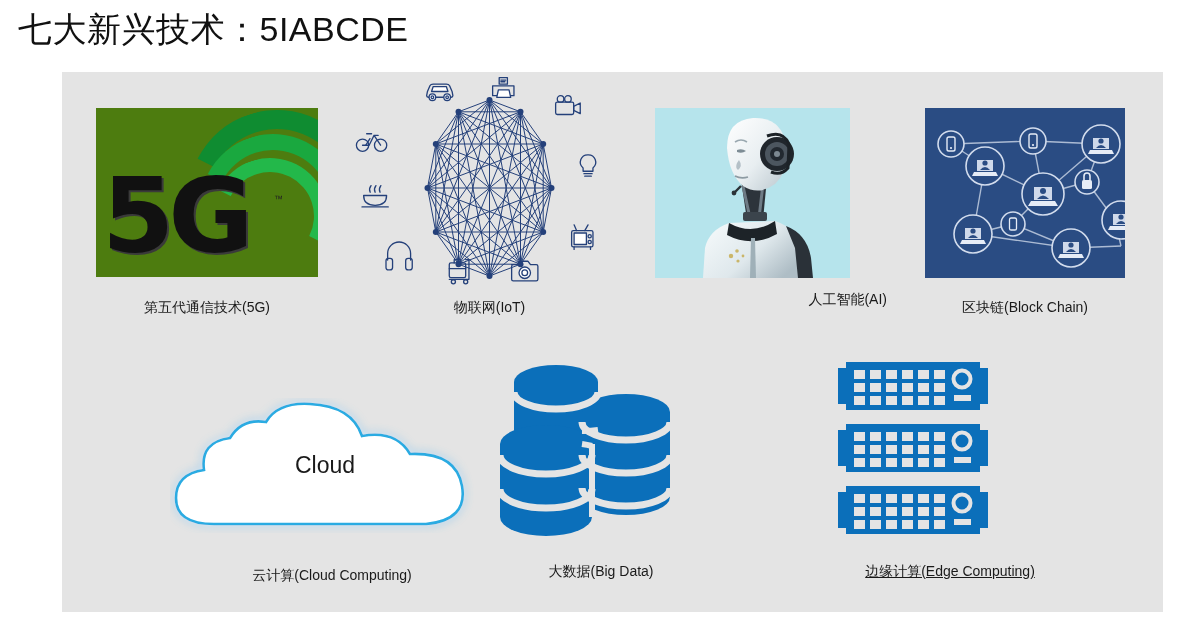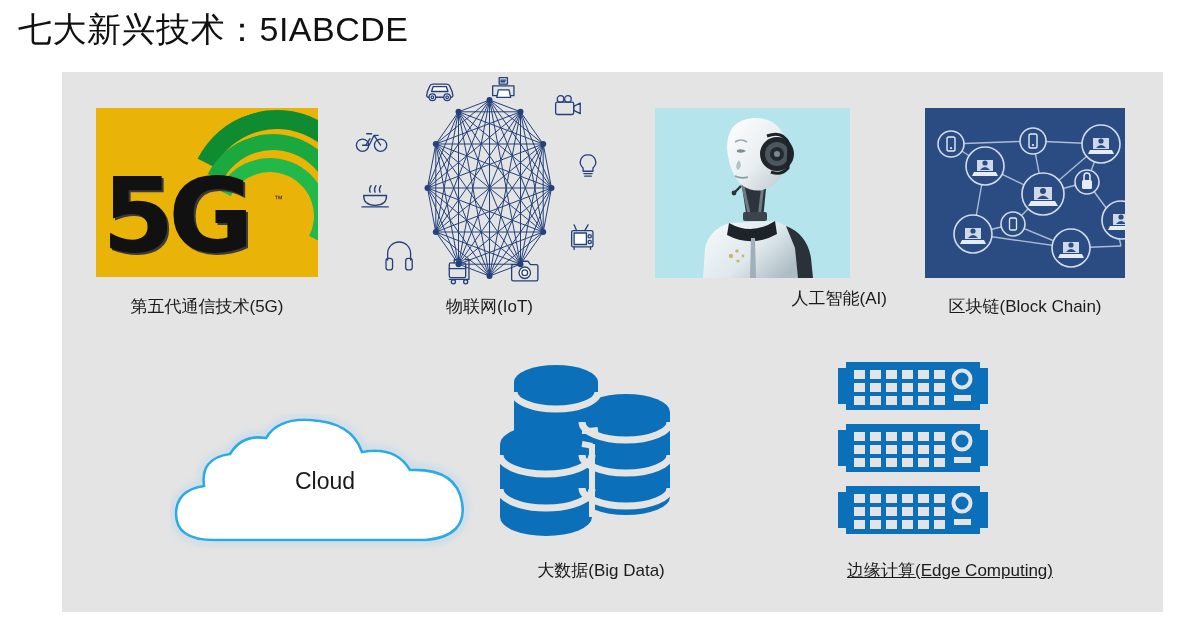--- a/index.html
+++ b/index.html
@@ -26,40 +26,40 @@
     position:absolute;left:62px;top:72px;
     width:1101px;height:540px;
     background:#e4e4e4;
   }
 
   
   .cell{position:absolute;}
   .cell .caption{
     position:absolute;left:0;width:100%;
     text-align:center;
-    font-size:17px;line-height:22px;
+    font-size:14px;line-height:22px;
     color:#1a1a1a;white-space:nowrap;
   }
   .art{position:absolute;left:0;top:0;}
 
   
   #cell-5g   {left:62px; top:100px; width:290px;height:240px;}
   #cell-iot  {left:352px;top:76px;  width:275px;height:264px;}
   #cell-ai   {left:627px;top:100px; width:260px;height:240px;}
   #cell-bc   {left:887px;top:100px; width:276px;height:240px;}
 
   #cell-5g  .caption{top:196px;}
   #cell-iot .caption{top:220px;}
   #cell-ai  .caption{top:188px;text-align:right;}
   #cell-bc  .caption{top:196px;}
 
   
   #art-5g{
     left:34px;top:8px;width:222px;height:169px;
-    background:#eab308;
+    background:#4d7c0f;
     overflow:hidden;
   }
   #art-5g .g5text{
     position:absolute;left:6px;top:56px;
     font-family:"DejaVu Sans","Liberation Sans",sans-serif;
     font-weight:bold;font-style:normal;
     font-size:104px;line-height:104px;
     letter-spacing:-6px;
     color:#111111;
     text-shadow:2px 2px 0 #3a3a3a;
@@ -92,21 +92,21 @@
     background:#b6e4ec;overflow:hidden;
   }
 
   
   #art-bc{
     left:38px;top:8px;width:200px;height:170px;
     background:#2a4c83;overflow:hidden;
   }
 
   
-  #cell-cloud{left:62px; top:376px;width:540px;height:240px;}
+  #cell-cloud{left:62px; top:360px;width:540px;height:240px;}
   #cell-bigd {left:456px;top:356px;width:290px;height:244px;}
   #cell-edge {left:740px;top:356px;width:420px;height:244px;}
 
   #cell-cloud .caption{top:204px;}
   #cell-bigd  .caption{top:204px;}
   #cell-edge  .caption{top:204px;text-decoration:underline;}
 
   #art-cloud{left:108px;top:38px;width:310px;height:135px;}
   #art-cloud .cloudlabel{
     position:absolute;left:0;top:54px;width:310px;
@@ -394,20 +394,21 @@
                  Q30 44 60 40
                  Q72 20 96 24
                  Q108 4 140 6
                  Q182 8 192 38
                  Q226 32 240 56
                  Q286 54 292 88
                  Q298 122 256 126 Z" fill="#ffffff" stroke="#29abe2" stroke-width="2.6" filter="url(#glow)"></path>
       </svg>
       <div class="cloudlabel">Cloud</div>
     </div>
+    <div class="caption">云计算(Cloud Computing)</div>
   </div>
 
   <div class="cell" id="cell-bigd">
     <svg class="art" id="art-bigd" viewBox="0 0 190 185">
       <g fill="#0b6fba">
 
         <path d="M18 20 a42 17 0 1 1 84 0 l0 48 a42 17 0 1 1 -84 0 Z"></path>
 
         <path d="M86 50 a44 18 0 1 1 88 0 l0 85 a44 18 0 1 1 -88 0 Z"></path>
 

